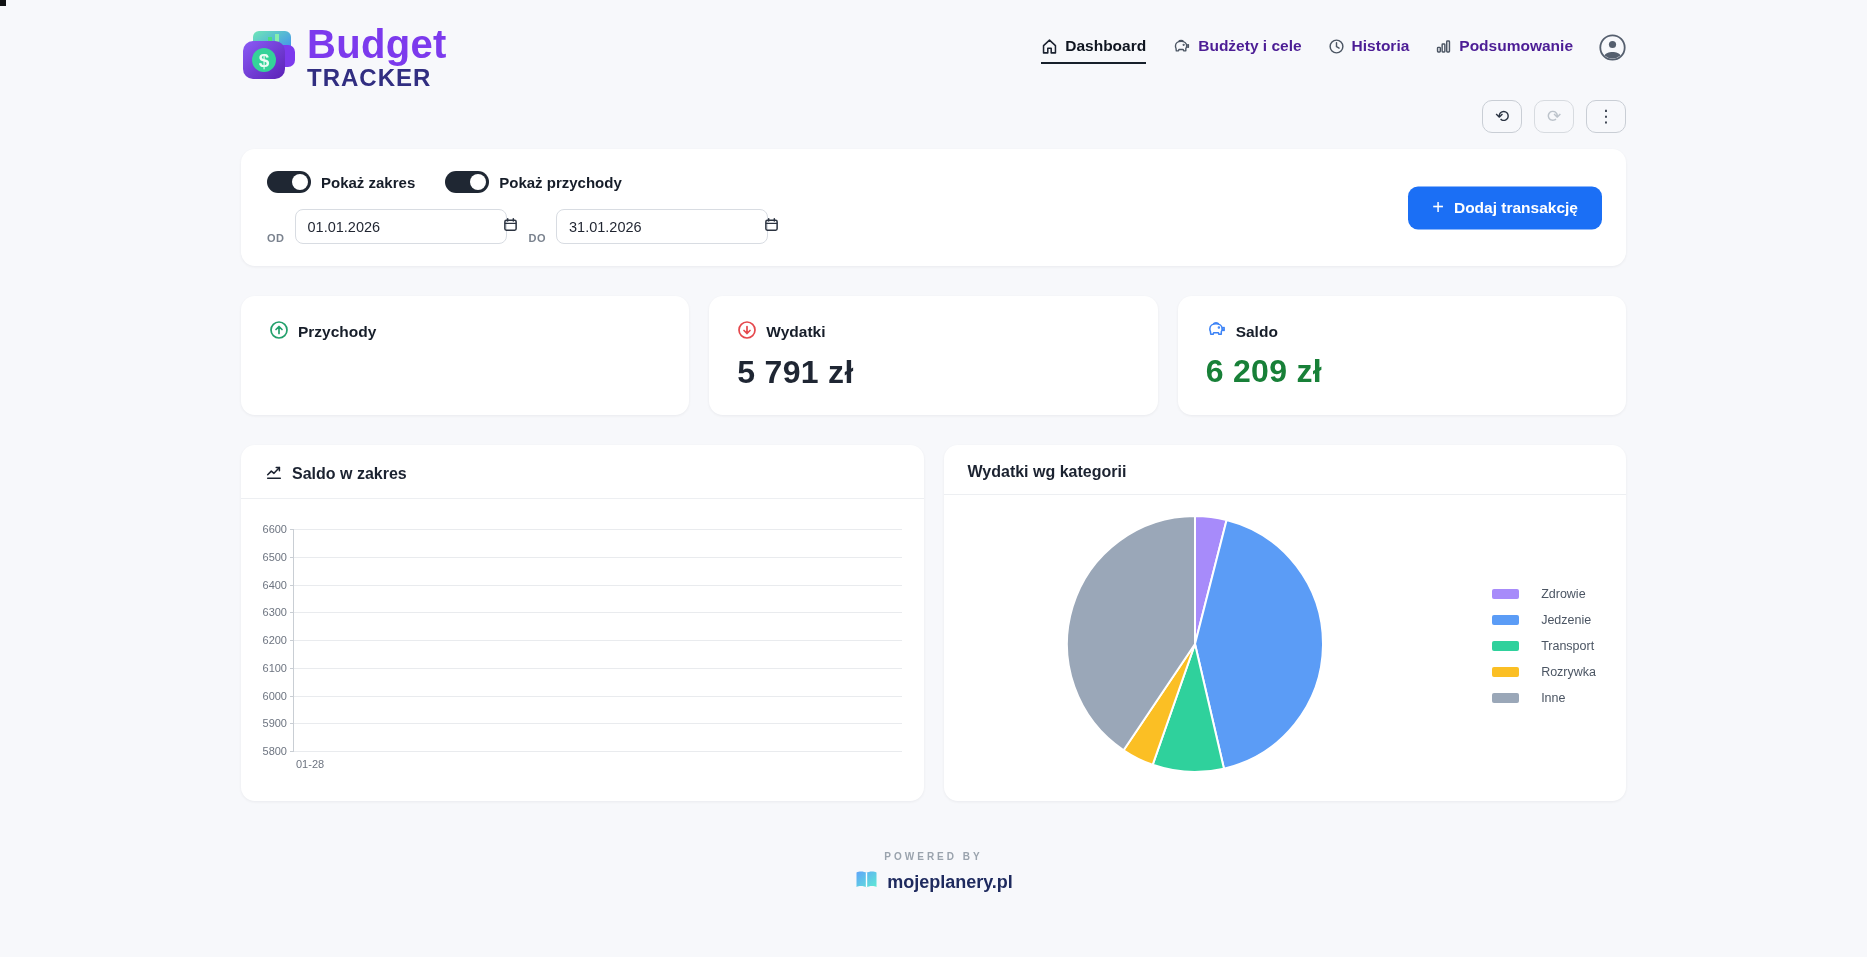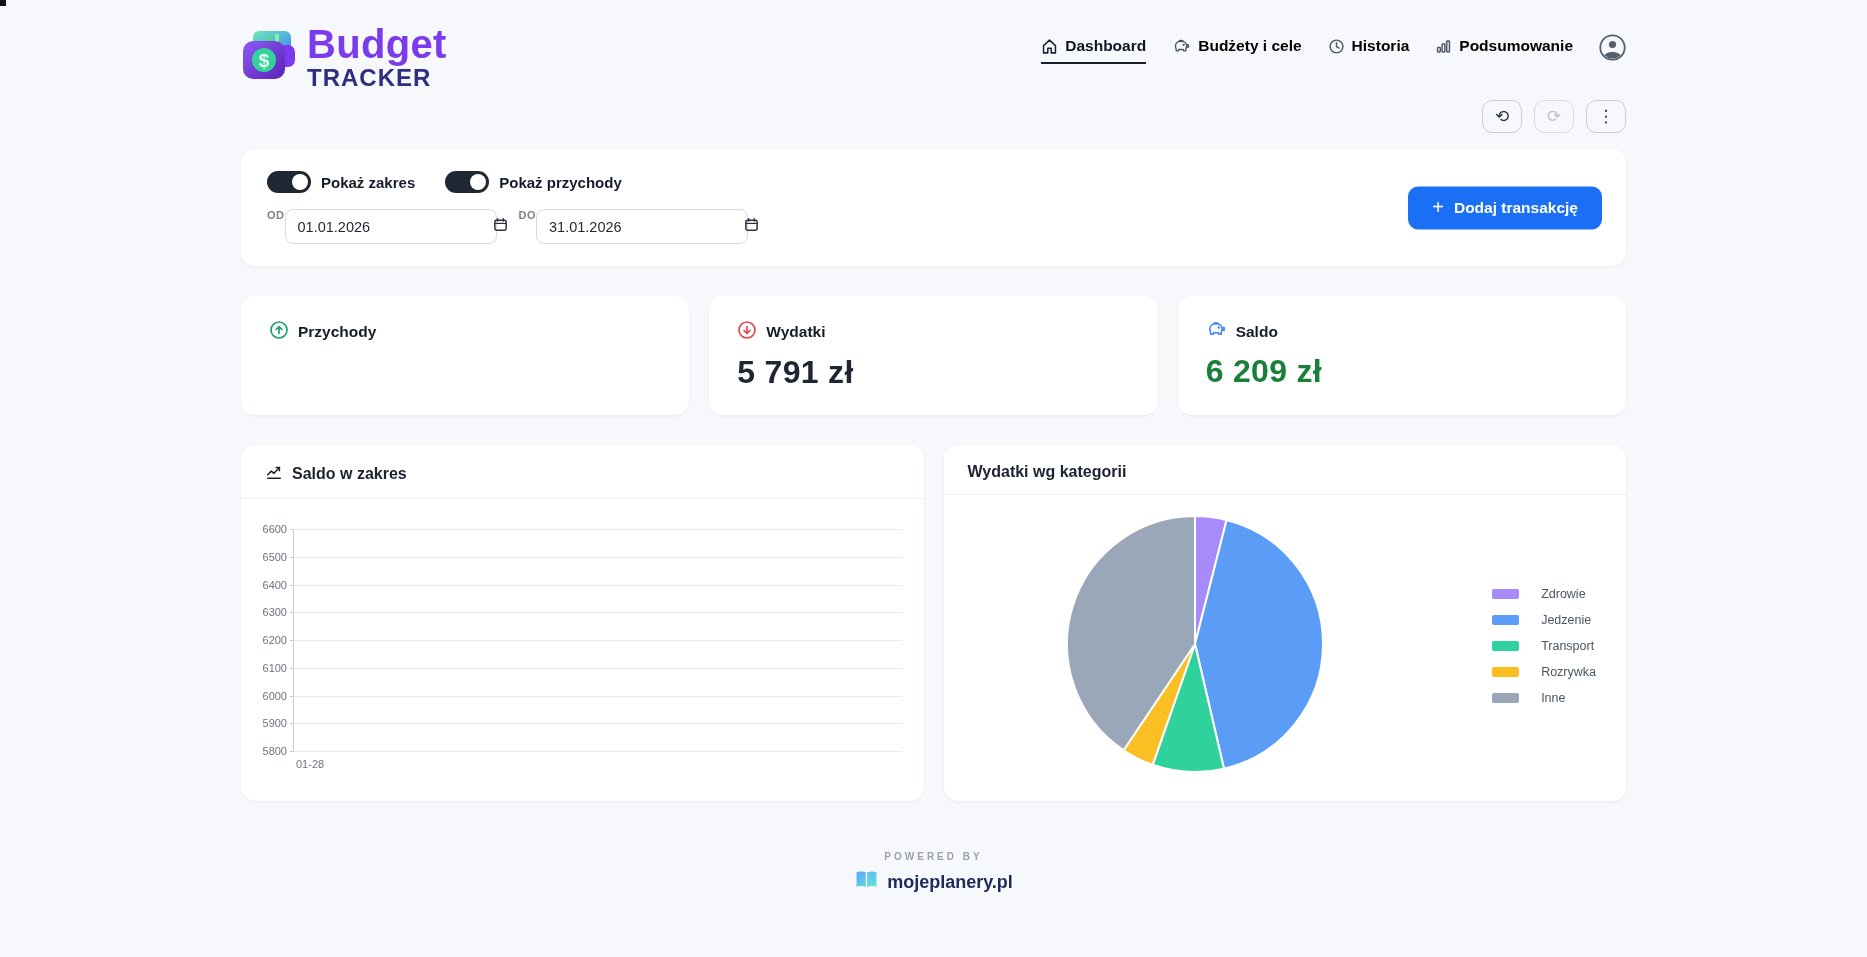--- a/index.html
+++ b/index.html
@@ -9,41 +9,41 @@
   .container { width:1385px; margin:0 auto; padding-top:24px; }
 
   
   .header { display:flex; justify-content:space-between; align-items:flex-start; }
   .logo { display:flex; align-items:center; gap:10px; }
   .logo-text { line-height:1; }
   .logo-line1 { font-size:40px; font-weight:800; color:#7c3aed; letter-spacing:.3px; }
   .logo-line2 { font-size:24px; font-weight:800; color:#312e81; letter-spacing:1px; margin-top:2px; }
   .nav { display:flex; align-items:center; gap:26px; margin-top:12px; }
   .nav-item { display:flex; align-items:center; gap:7px; font-size:15.5px; font-weight:600;
-              color:#000000; cursor:pointer; padding-bottom:7px; border-bottom:2.5px solid transparent; }
+              color:#4c1d95; cursor:pointer; padding-bottom:7px; border-bottom:2.5px solid transparent; }
   .nav-item.active { color:#0f1520; border-bottom-color:#17202b; }
   .nav-item svg { display:block; }
   .avatar { margin-top:-2px; cursor:pointer; }
 
   
   .toolbar { display:flex; justify-content:flex-end; gap:12px; margin-top:10px; }
   .tool-btn { width:40px; height:33px; border:1px solid #c9ced5; border-radius:10px; background:transparent;
               display:flex; align-items:center; justify-content:center; font-size:17px; color:#2a3342; cursor:pointer; }
   .tool-btn.disabled { color:#bcc3cb; border-color:#d7dbe0; }
 
   
   .card { background:#fff; border-radius:14px; box-shadow:0 1px 3px rgba(16,24,40,.06); }
   .filter-card { margin-top:16px; padding:22px 26px; position:relative; }
   .toggles { display:flex; gap:30px; align-items:center; }
   .toggle-wrap { display:flex; align-items:center; gap:10px; cursor:pointer; }
   .switch { width:44px; height:22px; background:#1f2733; border-radius:999px; position:relative; }
   .switch::after { content:""; position:absolute; right:3px; top:3px; width:16px; height:16px; background:#fff; border-radius:50%; }
   .toggle-label { font-size:15px; font-weight:700; color:#161d29; }
   .dates { display:flex; align-items:center; gap:22px; margin-top:16px; }
-  .date-group { display:flex; align-items:flex-start; }
+  .date-group { display:flex; align-items:flex-end; gap:10px; }
   .date-label { font-size:11px; font-weight:700; color:#7a828e; letter-spacing:.5px; }
   .date-box { width:212px; height:35px; border:1px solid #d8dce2; border-radius:8px; background:#fff;
               display:flex; align-items:center; padding:0 12px; gap:8px; }
   .date-box input { border:none; outline:none; flex:1; font-size:14.5px; color:#1f2430; font-family:inherit; background:transparent; }
   .add-btn { position:absolute; right:24px; top:50%; transform:translateY(-50%);
              background:#1b6ff5; color:#fff; border:none; border-radius:10px; height:43px; padding:0 24px;
              font-size:15.5px; font-weight:700; display:flex; align-items:center; gap:10px; cursor:pointer; font-family:inherit; }
   .add-btn .plus { font-size:20px; font-weight:400; margin-top:-2px; }
 
   

